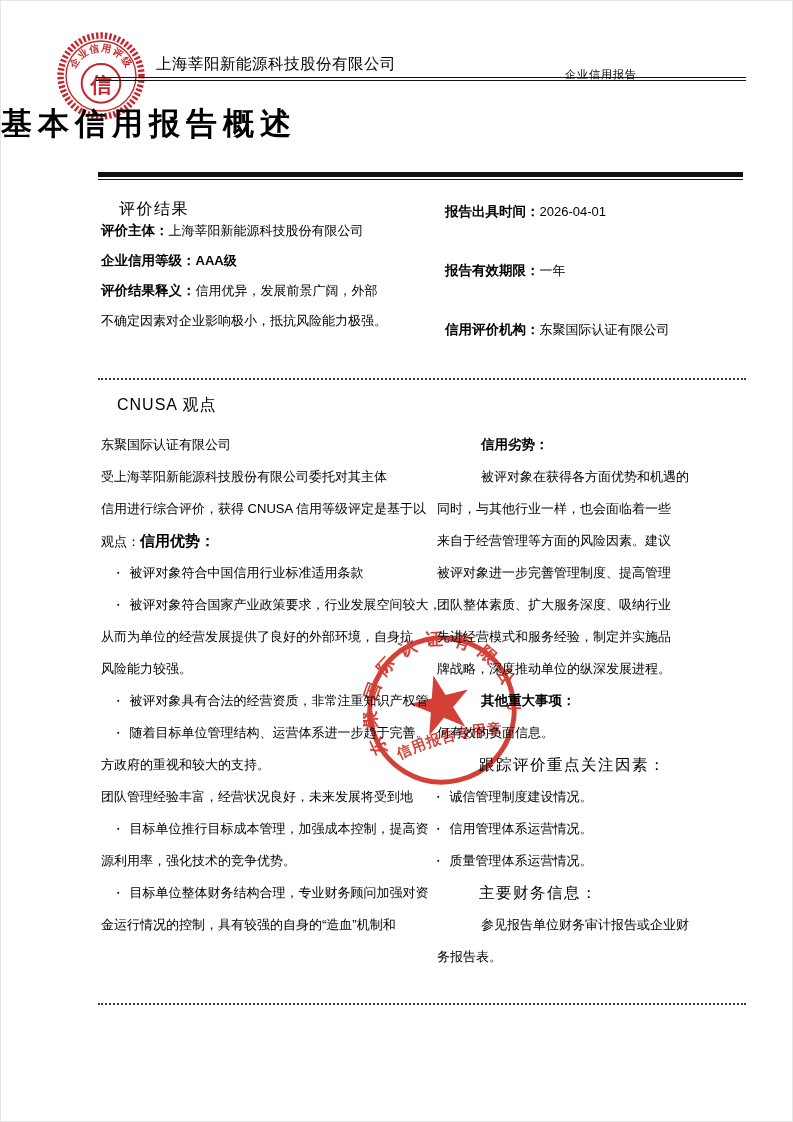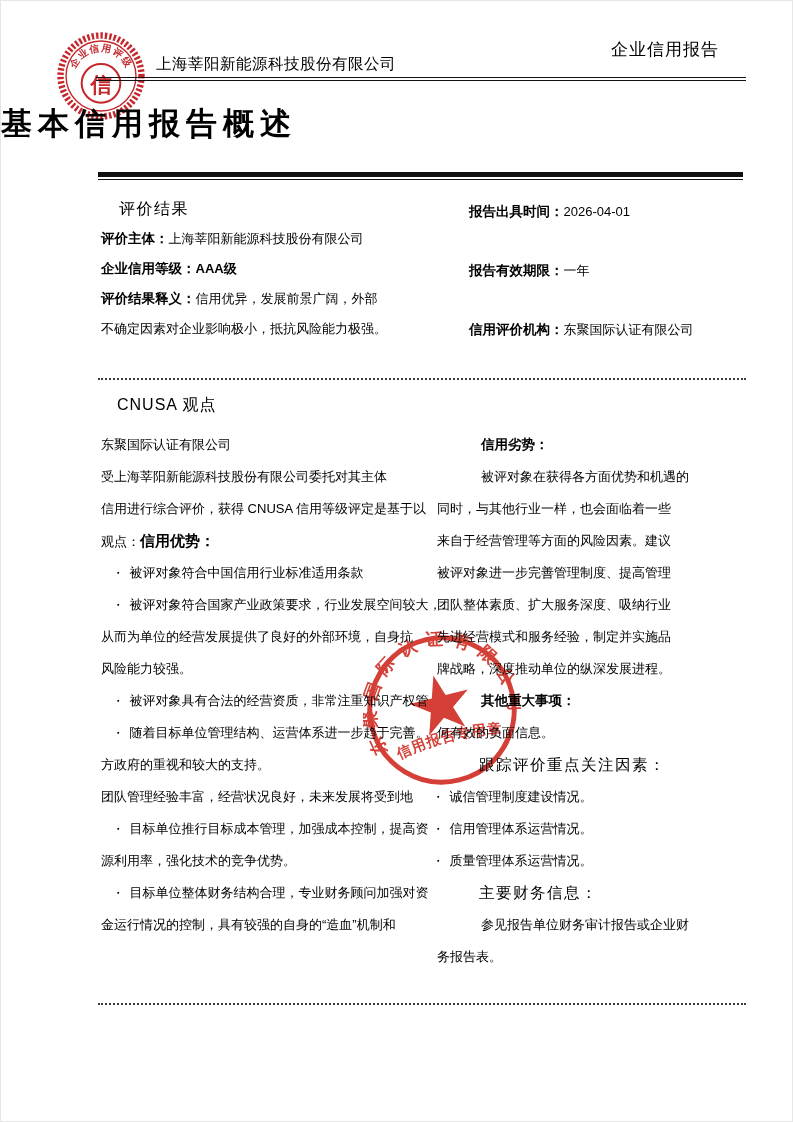--- a/index.html
+++ b/index.html
@@ -4,33 +4,33 @@
 <style>
   html,body{margin:0;padding:0;background:#fff;}
   .page{
     position:relative;width:793px;height:1122px;background:#fff;
     font-family:"Liberation Sans","DejaVu Sans",sans-serif;color:#000;
     overflow:hidden;box-sizing:border-box;border:1px solid #e6e6e6;
   }
   
   .logo{position:absolute;left:54px;top:29px;width:92px;height:92px;}
   .hdr-company{position:absolute;left:155px;top:53px;font-size:15.5px;letter-spacing:.5px;}
-  .hdr-doctype{position:absolute;left:564px;top:37px;font-size:17px;letter-spacing:1px;margin-left:46px;}
+  .hdr-doctype{position:absolute;left:564px;top:66px;font-size:11px;letter-spacing:1px;}
   .hdr-rule{position:absolute;left:95px;top:76px;width:650px;height:2px;
     border-top:1.5px solid #111;border-bottom:1.5px solid #111;}
   
   .doc-title{position:absolute;left:0;right:0;top:102px;text-align:left;
     font-size:31px;font-weight:bold;letter-spacing:6px;}
   .title-rule{position:absolute;left:97px;top:171px;width:645px;height:2px;
     border-top:5px solid #111;border-bottom:1.5px solid #111;}
   
   .eval{position:absolute;left:100px;top:196px;width:645px;}
   .eval-left{position:absolute;left:0;top:0;width:350px;}
-  .eval-right{position:absolute;left:368px;top:5px;width:295px;}
-  .sec-heading{font-size:16px;letter-spacing:1.5px;padding-left:18px;height:24px;line-height:24px;margin-bottom:8px;}
+  .eval-right{position:absolute;left:344px;top:5px;width:295px;}
+  .sec-heading{font-size:16px;letter-spacing:1.5px;padding-left:18px;height:24px;line-height:24px;}
   .f{font-size:13px;line-height:20px;margin-bottom:10px;white-space:nowrap;}
   .eval-right .f{margin-bottom:39px;}
   .lbl{font-weight:bold;font-size:13.5px;}
   .val-strong{font-weight:bold;}
   
   .divider-dotted{position:absolute;left:97px;width:648px;height:0;border-top:2px dotted #3c3c3c;}
   #divider-top{top:377px;}
   #divider-bottom{top:1002px;}
   
   .op-heading{position:absolute;left:116px;top:394px;font-size:16px;letter-spacing:1px;}

